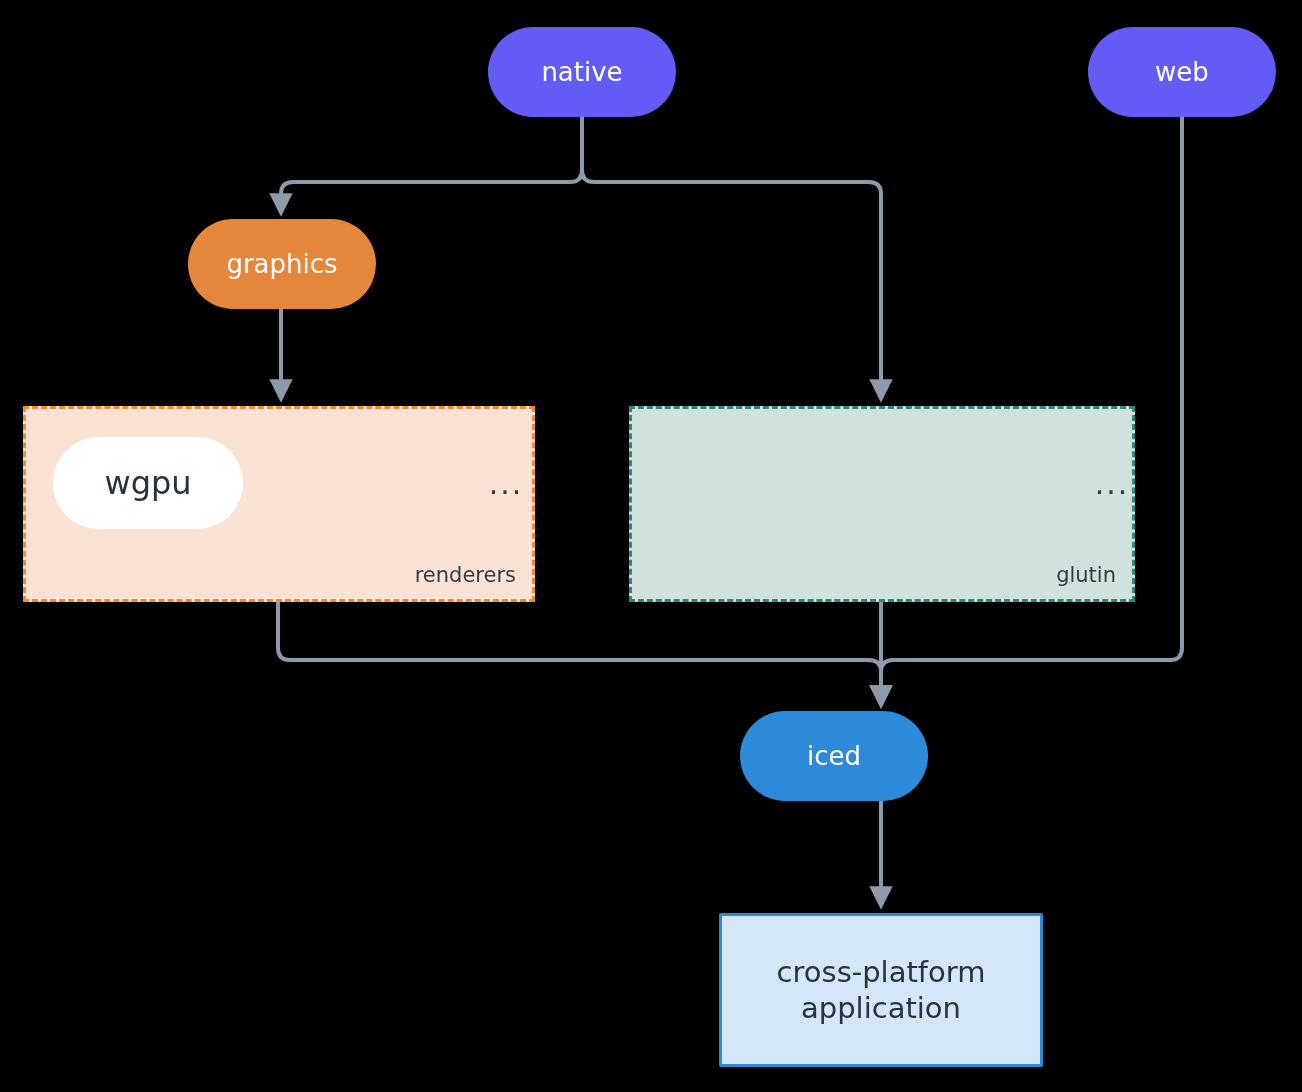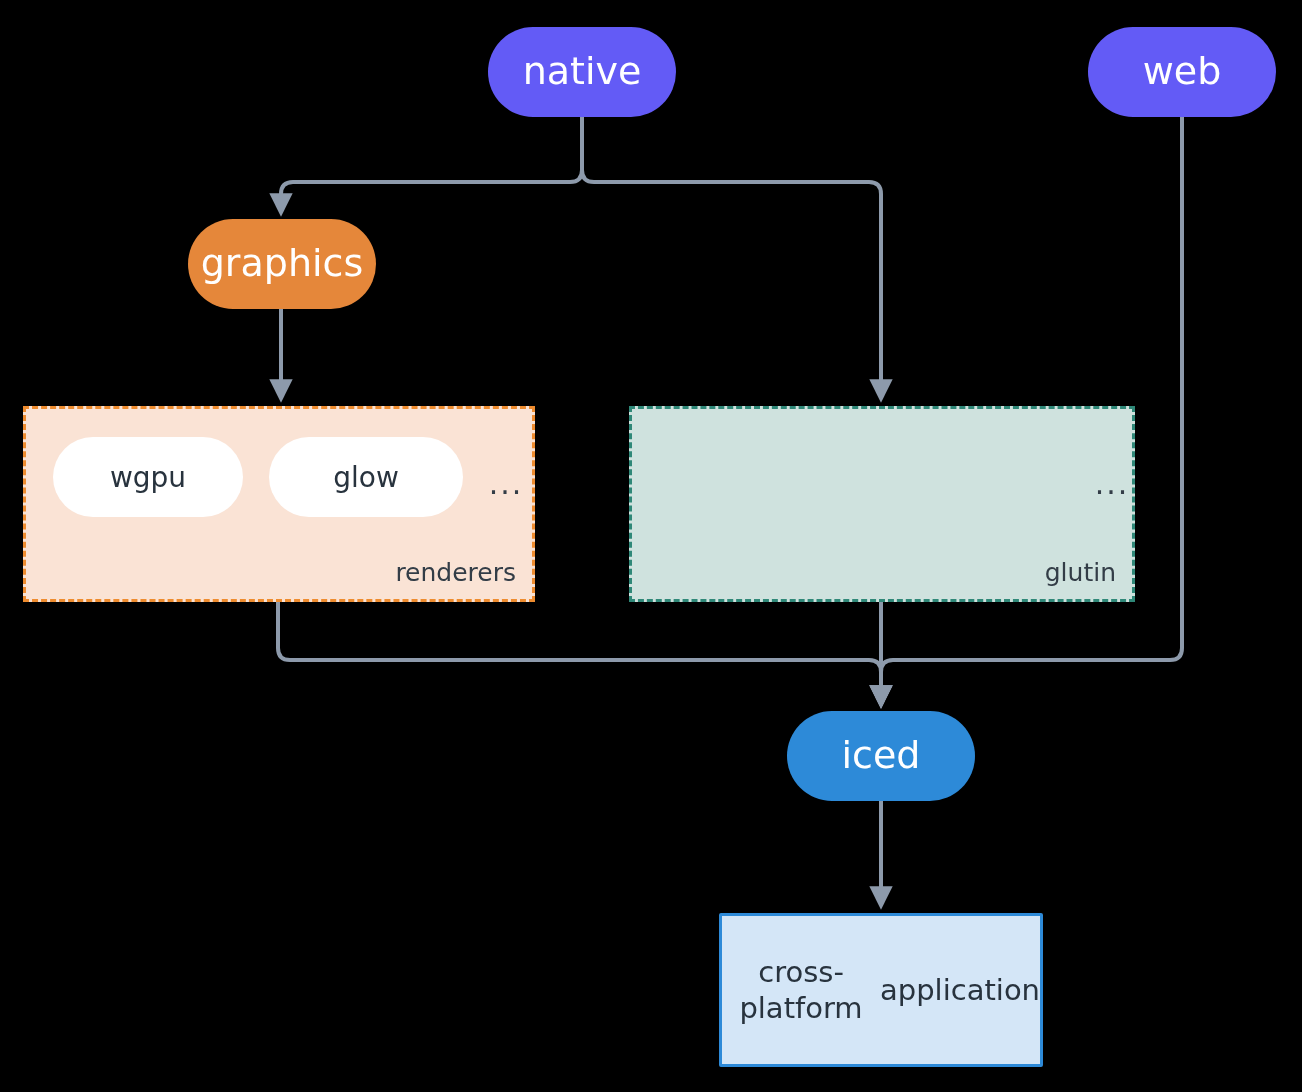--- a/index.html
+++ b/index.html
@@ -28,37 +28,37 @@
     display: flex;
     align-items: center;
     justify-content: center;
     box-sizing: border-box;
     text-align: center;
     line-height: 1.25;
   }
   .pill-node {
     border-radius: 48px;
     color: #ffffff;
-    font-size: 38px;
+    font-size: 26px;
     text-align: center;
   }
   .node-native {
     left: 488px;  top: 27px;  width: 188px; height: 90px;
     background: #635bf6;
   }
   .node-web {
     left: 1088px; top: 27px;  width: 188px; height: 90px;
     background: #635bf6;
   }
   .node-graphics {
     left: 188px;  top: 219px; width: 188px; height: 90px;
     background: #e5873a;
   }
   .node-iced {
-    left: 787px;  top: 711px; width: 188px; height: 90px;
+    left: 740px;  top: 711px; width: 188px; height: 90px;
     background: #2d8ad8;
   }
   .group-box {
     position: absolute;
     box-sizing: border-box;
     border-style: dashed;
     border-width: 3px;
   }
   .group-renderers {
     left: 23px;  top: 406px; width: 512px; height: 196px;
@@ -67,34 +67,34 @@
   }
   .group-shells {
     left: 629px; top: 406px; width: 506px; height: 196px;
     background: #cfe2de;
     border-color: #2f8878;
   }
   .group-label {
     position: absolute;
     right: 16px;
     bottom: 12px;
-    font-size: 25px;
+    font-size: 21px;
     color: #333d47;
   }
   .sub-pill {
     position: absolute;
     display: flex;
     align-items: center;
     justify-content: center;
     box-sizing: border-box;
     background: #ffffff;
     border-radius: 48px;
     color: #28333e;
-    font-size: 28px;
-    height: 80px;
+    font-size: 32px;
+    height: 92px;
     top: 28px;
   }
   .ellipsis {
     position: absolute;
     top: 28px;
     height: 92px;
     display: flex;
     align-items: center;
     justify-content: center;
     font-size: 30px;
@@ -107,21 +107,21 @@
   .s-pill-0 { left: 27px;  width: 190px; }
   .s-pill-1 { left: 243px; width: 194px; }
   .s-ellipsis { left: 452px; width: 56px; }
   .node-app {
     left: 719px; top: 913px; width: 324px; height: 154px;
     background: #d4e6f7;
     border: 3px solid #2d8ad8;
     border-radius: 2px;
     color: #28333e;
     font-size: 29px;
-    flex-direction: row;
+    flex-direction: column;
   }
   .app-line { display: block; }
 </style>
 </head>
 <body>
 
 <div id="canvas">
 
   <svg class="edges" viewBox="0 0 1302 1092">
     <defs>
@@ -154,23 +154,20 @@
   </div>
 
   <div class="node pill-node node-web">
     <span>web</span>
   </div>
 
   <div class="group-box group-renderers">
     <div class="sub-pill r-pill-0">
       <span>wgpu</span>
     </div>
-    <div class="sub-pill s-pill-1 r-pill-1">
-      <span>glow</span>
-    </div>
     <div class="ellipsis r-ellipsis">...</div>
     <div class="group-label">renderers</div>
   </div>
 
   <div class="group-box group-shells">
     <div class="ellipsis s-ellipsis">...</div>
     <div class="group-label">glutin</div>
   </div>
 
   <div class="node pill-node node-iced">

